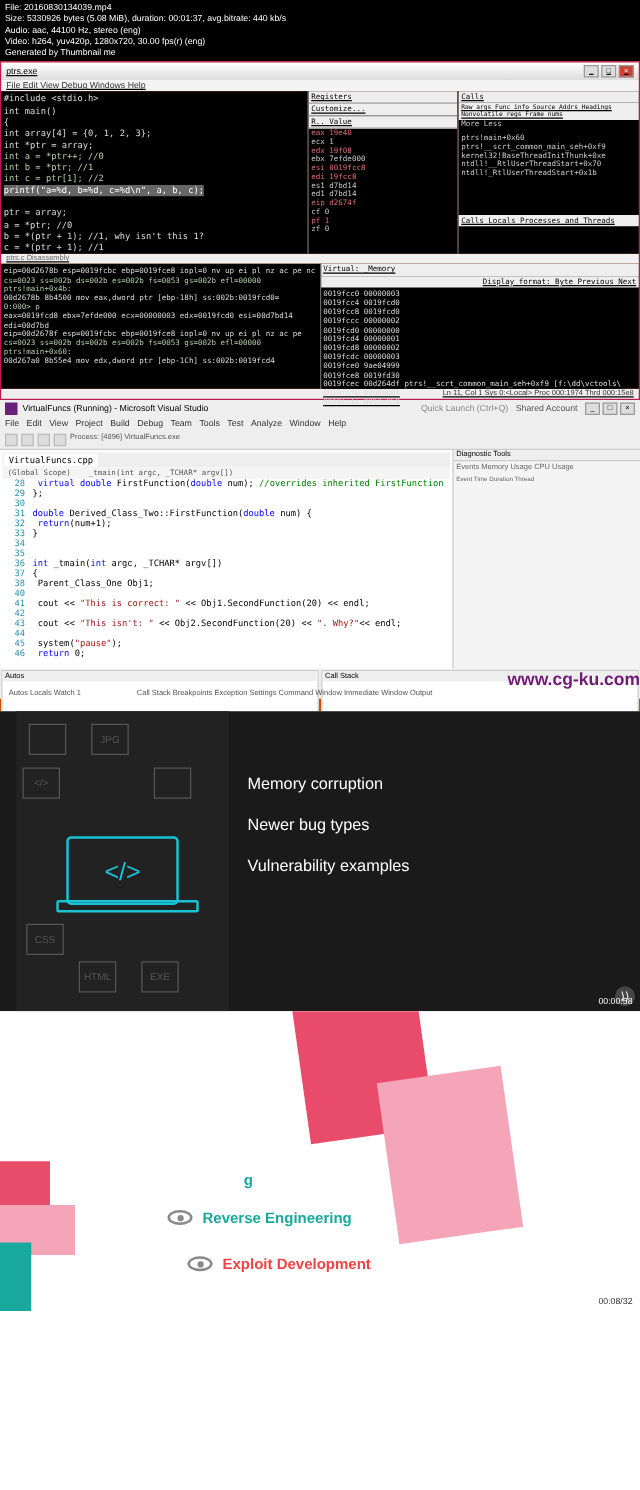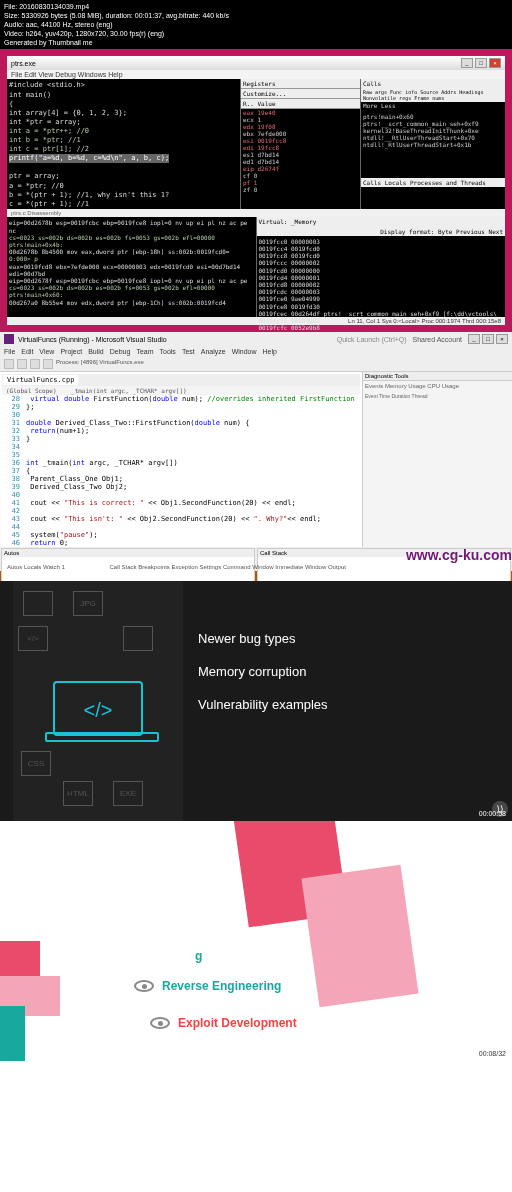--- a/index.html
+++ b/index.html
@@ -2,21 +2,21 @@
 <html><head>
   <meta charset="utf-8">
   <style>
     * { margin: 0; padding: 0; box-sizing: border-box; }
     body { width: 512px; font-family: "Segoe UI", Arial, sans-serif; background: #fff; font-size: 8px; }
     
     
     .meta { background: #000; color: #fff; padding: 2px 4px; font-size: 7px; line-height: 1.3; }
     
     
-    .debugger { background: #c2410c; border: 7px solid #be185d; position: relative; }
+    .debugger { background: #c2410c; border: 1px solid #be185d; position: relative; text-decoration: underline; }
     .win-title { background: linear-gradient(#fff, #ddd); padding: 2px 4px; font-size: 7px; display: flex; justify-content: space-between; align-items: center; }
     .win-btns { display: flex; gap: 2px; }
     .win-btn { width: 12px; height: 10px; background: #ddd; border: 1px solid #999; font-size: 6px; text-align: center; line-height: 8px; }
     .win-btn.close { background: #d04030; color: #fff; }
     .dbg-menu { background: #f4f4f4; padding: 1px 4px; font-size: 7px; color: #333; }
     .dbg-body { display: flex; }
     .code-pane { flex: 1; background: #000; color: #ddd; font-family: Consolas, monospace; font-size: 7px; padding: 2px; line-height: 1.3; height: 130px; overflow: hidden; }
     .code-pane .highlight { background: #666; color: #fff; display: inline-block; }
     .code-pane .yellow { color: #b5cea8; }
     .reg-pane { width: 120px; background: #000; border-left: 1px solid #666; font-family: Consolas, monospace; font-size: 6px; }
@@ -223,21 +223,20 @@
           <div><span class="gutter">29</span><span><span>};</span></span></div>
           <div><span class="gutter">30</span><span><span></span></span></div>
           <div><span class="gutter">31</span><span><span></span><span class="cs-kw">double</span><span> Derived_Class_Two::FirstFunction(</span><span class="cs-kw">double</span><span> num) {</span></span></div>
           <div><span class="gutter">32</span><span><span>    </span><span class="cs-kw">return</span><span>(num+1);</span></span></div>
           <div><span class="gutter">33</span><span><span>}</span></span></div>
           <div><span class="gutter">34</span><span><span></span></span></div>
           <div><span class="gutter">35</span><span><span></span></span></div>
           <div><span class="gutter">36</span><span><span></span><span class="cs-kw">int</span><span> _tmain(</span><span class="cs-kw">int</span><span> argc, _TCHAR* argv[])</span></span></div>
           <div><span class="gutter">37</span><span><span>{</span></span></div>
           <div><span class="gutter">38</span><span><span>    Parent_Class_One Obj1;</span></span></div>
-          <div><span class="gutter">39</span><span><span>    Derived_Class_Two Obj2;</span></span></div>
           <div><span class="gutter">40</span><span><span></span></span></div>
           <div><span class="gutter">41</span><span><span>    cout &lt;&lt; </span><span class="cs-str">"This is correct: "</span><span> &lt;&lt; Obj1.SecondFunction(20) &lt;&lt; endl;</span></span></div>
           <div><span class="gutter">42</span><span><span></span></span></div>
           <div><span class="gutter">43</span><span><span>    cout &lt;&lt; </span><span class="cs-str">"This isn't: "</span><span> &lt;&lt; Obj2.SecondFunction(20) &lt;&lt; </span><span class="cs-str">". Why?"</span><span>&lt;&lt; endl;</span></span></div>
           <div><span class="gutter">44</span><span><span></span></span></div>
           <div><span class="gutter">45</span><span><span>    system(</span><span class="cs-str">"pause"</span><span>);</span></span></div>
           <div><span class="gutter">46</span><span><span>    </span><span class="cs-kw">return</span><span> 0;</span></span></div>
         </div>
     </div>
     <div class="vs-diag">
@@ -274,22 +273,22 @@
     <div class="icon-outline" style="top:45px;left:5px;width:30px;height:25px">&lt;/&gt;</div>
     <div class="icon-outline" style="top:45px;left:110px;width:30px;height:25px"></div>
     <div class="icon-outline" style="top:170px;left:8px;width:30px;height:25px">CSS</div>
     <div class="icon-outline" style="top:200px;left:50px;width:30px;height:25px">HTML</div>
     <div class="icon-outline" style="top:200px;left:100px;width:30px;height:25px">EXE</div>
     <div class="laptop">
       <div class="laptop-code">&lt;/&gt;</div>
     </div>
   </div>
   <div class="slide1-right">
+    <div>Memory corruption</div>
     <div>Newer bug types</div>
-    <div>Memory corruption</div>
     <div>Vulnerability examples</div>
   </div>
   <div class="ss-icon">⟩⟩</div>
   <div class="slide-ts">00:00:58</div>
 </div>
 
 <div class="slide2">
   <div class="shape-coral"></div>
   <div class="shape-pink"></div>
   <div class="bar-red"></div>

